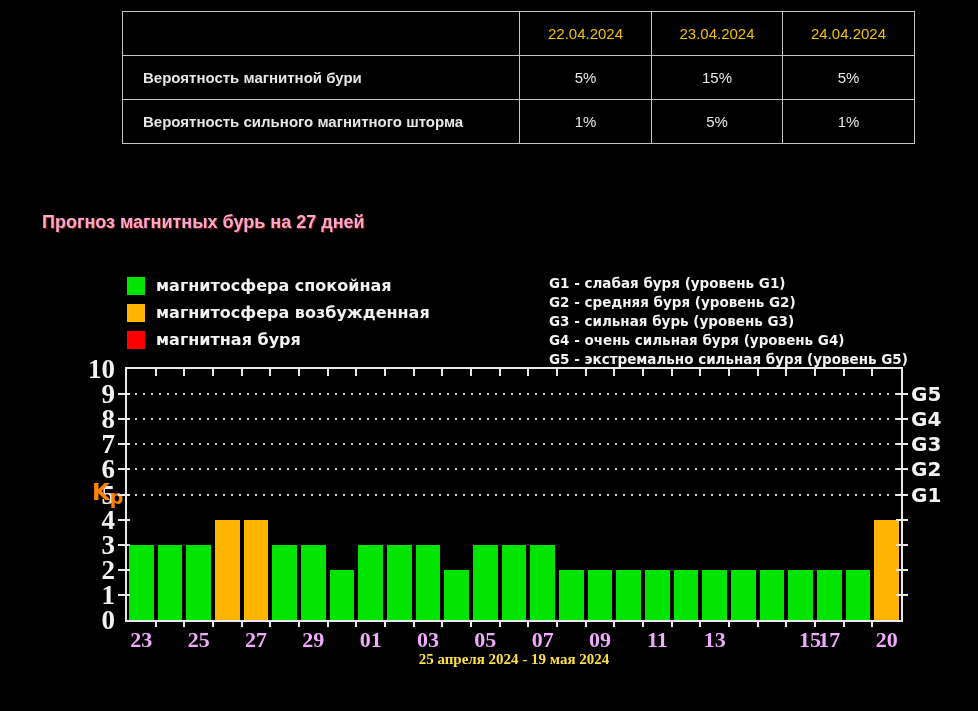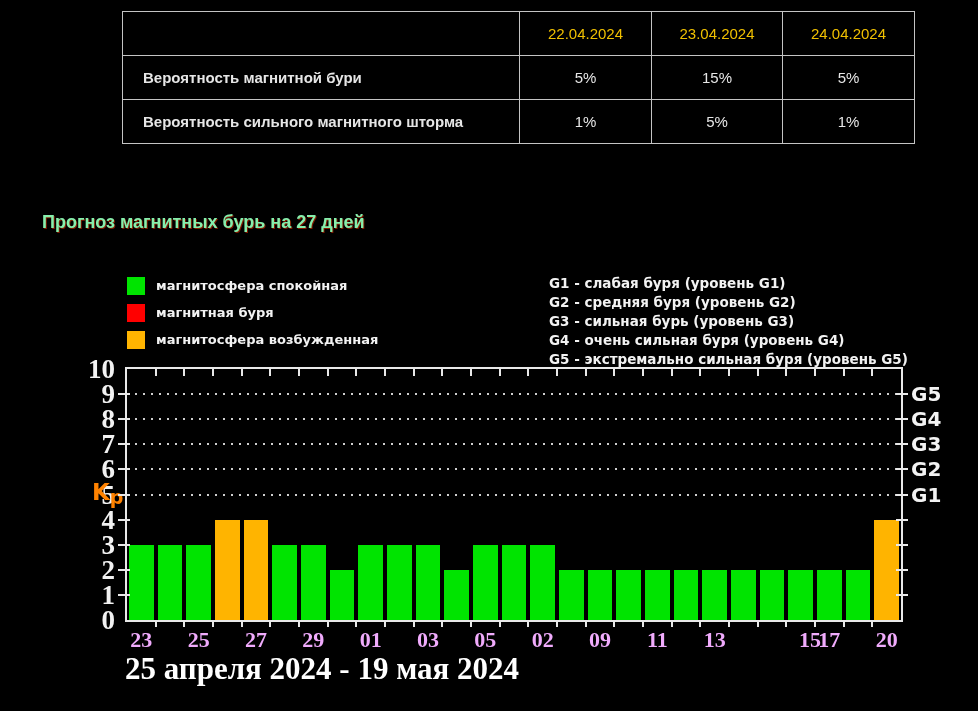--- a/index.html
+++ b/index.html
@@ -13,28 +13,28 @@
   .prob-table .c1{width:131px;}
   .prob-table .c2{width:130px;}
   .prob-table .c3{width:131px;}
   .prob-table tr{height:44px;}
   .prob-table .date-cell{color:#f0c000;font-size:15px;text-align:center;}
   .prob-table .label-cell{color:#e6e6e6;font-size:15px;font-weight:bold;text-align:left;padding-left:20px;}
   .prob-table .val-cell{color:#e6e6e6;font-size:15px;text-align:center;}
 
   
   .section-title{position:absolute;left:42px;top:212px;font-size:18px;font-weight:bold;
-                 color:#86efac;text-shadow:1px 1px 0 rgba(200,40,0,.65);white-space:nowrap;}
+                 color:#f9a8d4;text-shadow:1px 1px 0 rgba(200,40,0,.65);white-space:nowrap;}
 
   
   .legend{position:absolute;left:127px;top:272px;}
   .legend-row{display:flex;align-items:center;height:27px;}
   .legend-swatch{width:18px;height:18px;margin-right:11px;flex:none;}
   .legend-label{color:#f2f2f2;font-family:"DejaVu Sans",sans-serif;font-weight:bold;
-                font-size:13px;white-space:nowrap;}
+                font-size:16px;white-space:nowrap;}
 
   
   .storm-levels{position:absolute;left:549px;top:274px;}
   .storm-level-line{color:#f2f2f2;font-family:"DejaVu Sans",sans-serif;font-weight:bold;
                     font-size:13.5px;line-height:19px;white-space:nowrap;}
 
   
   .plot{position:absolute;left:125px;top:367px;width:774px;height:251px;
         border:2px solid #e8e8e8;background:#000;}
   .gridline{position:absolute;left:0;width:100%;height:2px;
@@ -55,22 +55,22 @@
   .kp-label .sub{font-size:19px;position:relative;top:4px;}
 
   .g-labels{position:absolute;left:911px;top:0;}
   .g-label{position:absolute;left:0;transform:translateY(-50%);color:#f2f2f2;
            font-family:"DejaVu Sans",sans-serif;font-weight:bold;font-size:20px;}
 
   .x-labels{position:absolute;left:125px;top:627px;width:778px;height:26px;}
   .x-label{position:absolute;transform:translateX(-50%);color:#f0abfc;
            font-family:"Liberation Serif",serif;font-weight:bold;font-size:22px;white-space:nowrap;}
 
-  .x-title{position:absolute;left:125px;top:651px;width:778px;
-           color:#ffffff;font-family:"Liberation Serif",serif;font-weight:bold;font-size:31px;}
+  .x-title{position:absolute;left:125px;top:651px;width:778px;text-align:center;
+           color:#fde047;font-family:"Liberation Serif",serif;font-weight:bold;font-size:15px;}
 </style>
 </head>
 <body>
 
 <div class="stage">
 
   <table class="prob-table">
     <tbody>
         <tr>
       <td class="c0"></td>
@@ -94,26 +94,26 @@
     </table>
 
   <div class="section-title">Прогноз магнитных бурь на 27 дней</div>
 
   <div class="legend" id="legend">
       <div class="legend-row">
         <div class="legend-swatch" style="background: rgb(0, 228, 0);"></div>
         <div class="legend-label">магнитосфера спокойная</div>
       </div>
       <div class="legend-row">
+        <div class="legend-swatch" style="background: rgb(255, 180, 0);"></div>
+        <div class="legend-label">магнитосфера возбужденная</div>
+      </div>
+      <div class="legend-row">
         <div class="legend-swatch" style="background: rgb(255, 0, 0);"></div>
         <div class="legend-label">магнитная буря</div>
-      </div>
-      <div class="legend-row">
-        <div class="legend-swatch" style="background: rgb(255, 180, 0);"></div>
-        <div class="legend-label">магнитосфера возбужденная</div>
       </div>
     </div>
 
   <div class="storm-levels" id="storm-levels">
       <div class="storm-level-line">G1 - слабая буря (уровень G1)</div>
       <div class="storm-level-line">G2 - средняя буря (уровень G2)</div>
       <div class="storm-level-line">G3 - сильная бурь (уровень G3)</div>
       <div class="storm-level-line">G4 - очень сильная буря (уровень G4)</div>
       <div class="storm-level-line">G5 - экстремально сильная буря (уровень G5)</div>
     </div>
@@ -284,21 +284,21 @@
       <div class="bottom-tick" style="left: 871.333px;"></div>
     </div>
   <div class="x-labels" id="x-labels">
       <div class="x-label" style="left: 16.3333px;">23</div>
       <div class="x-label" style="left: 73.6667px;">25</div>
       <div class="x-label" style="left: 131px;">27</div>
       <div class="x-label" style="left: 188.333px;">29</div>
       <div class="x-label" style="left: 245.667px;">01</div>
       <div class="x-label" style="left: 303px;">03</div>
       <div class="x-label" style="left: 360.333px;">05</div>
-      <div class="x-label" style="left: 417.667px;">02</div>
+      <div class="x-label" style="left: 417.667px;">07</div>
       <div class="x-label" style="left: 475px;">09</div>
       <div class="x-label" style="left: 532.333px;">11</div>
       <div class="x-label" style="left: 589.667px;">13</div>
       <div class="x-label" style="left: 685px;">15</div>
       <div class="x-label" style="left: 704.333px;">17</div>
       <div class="x-label" style="left: 761.667px;">20</div>
     </div>
   <div class="x-title">25 апреля 2024 - 19 мая 2024</div>
 
 <div class="side-tick" style="left: 118px; top: 593.9px;"></div>

